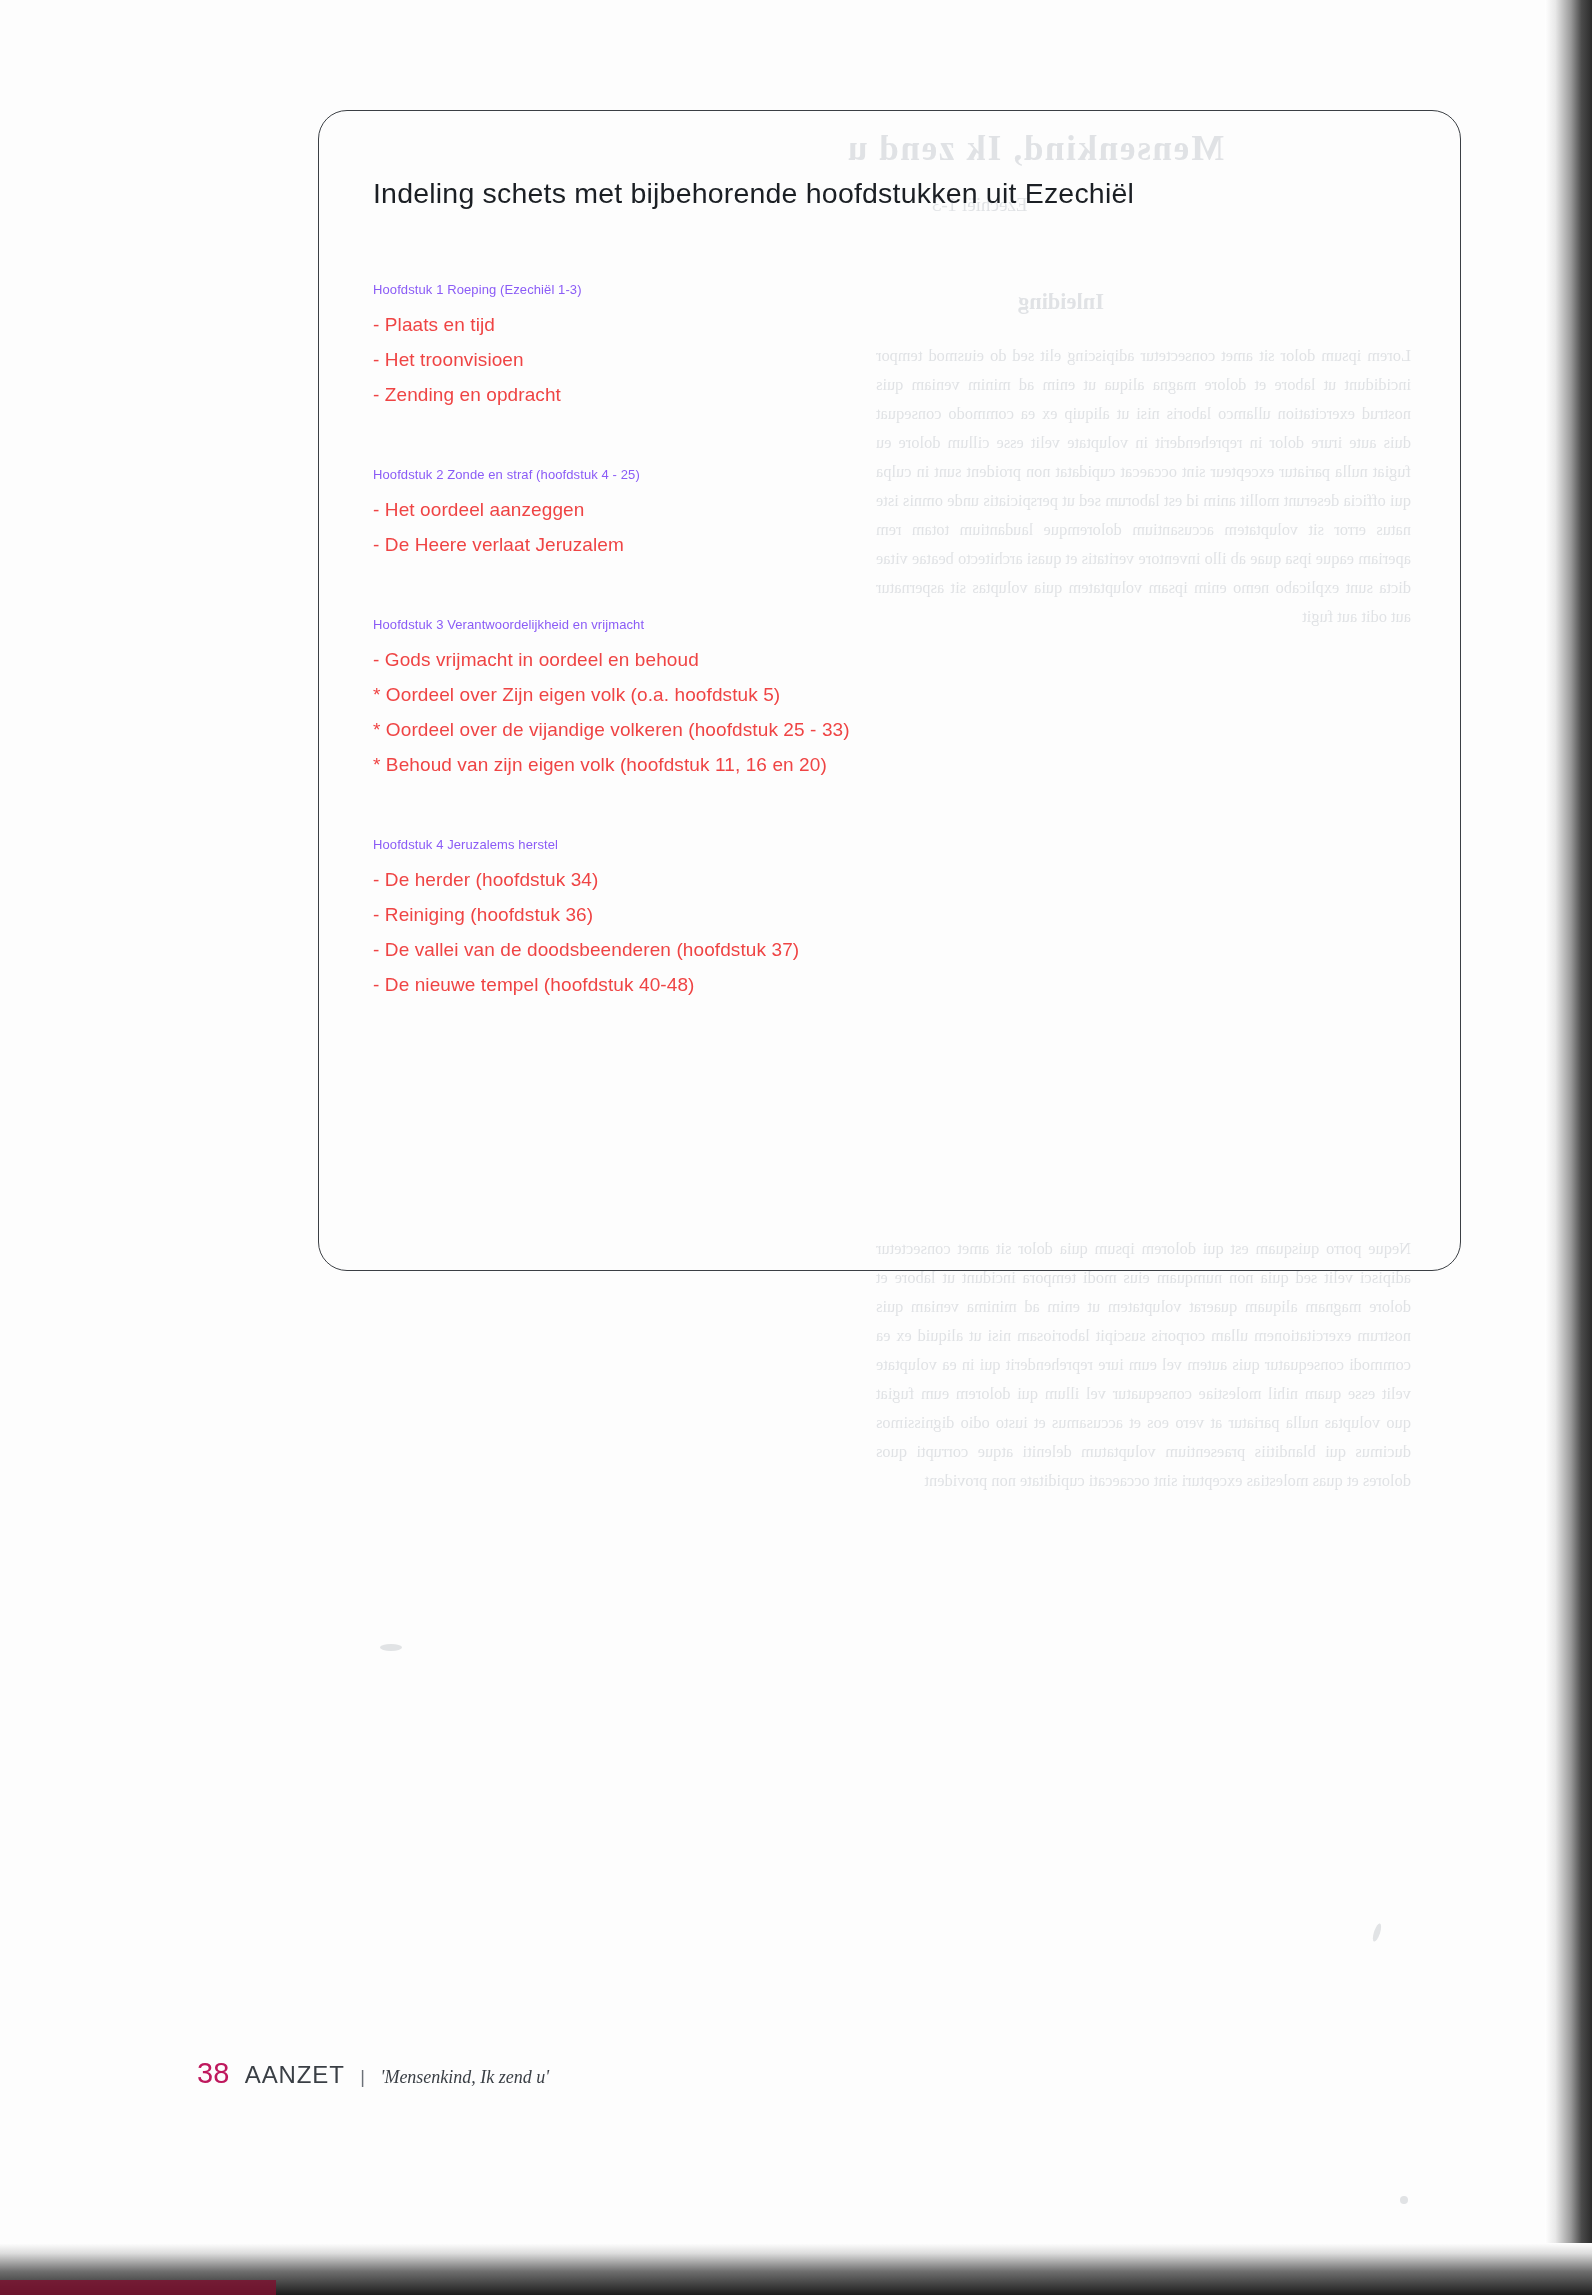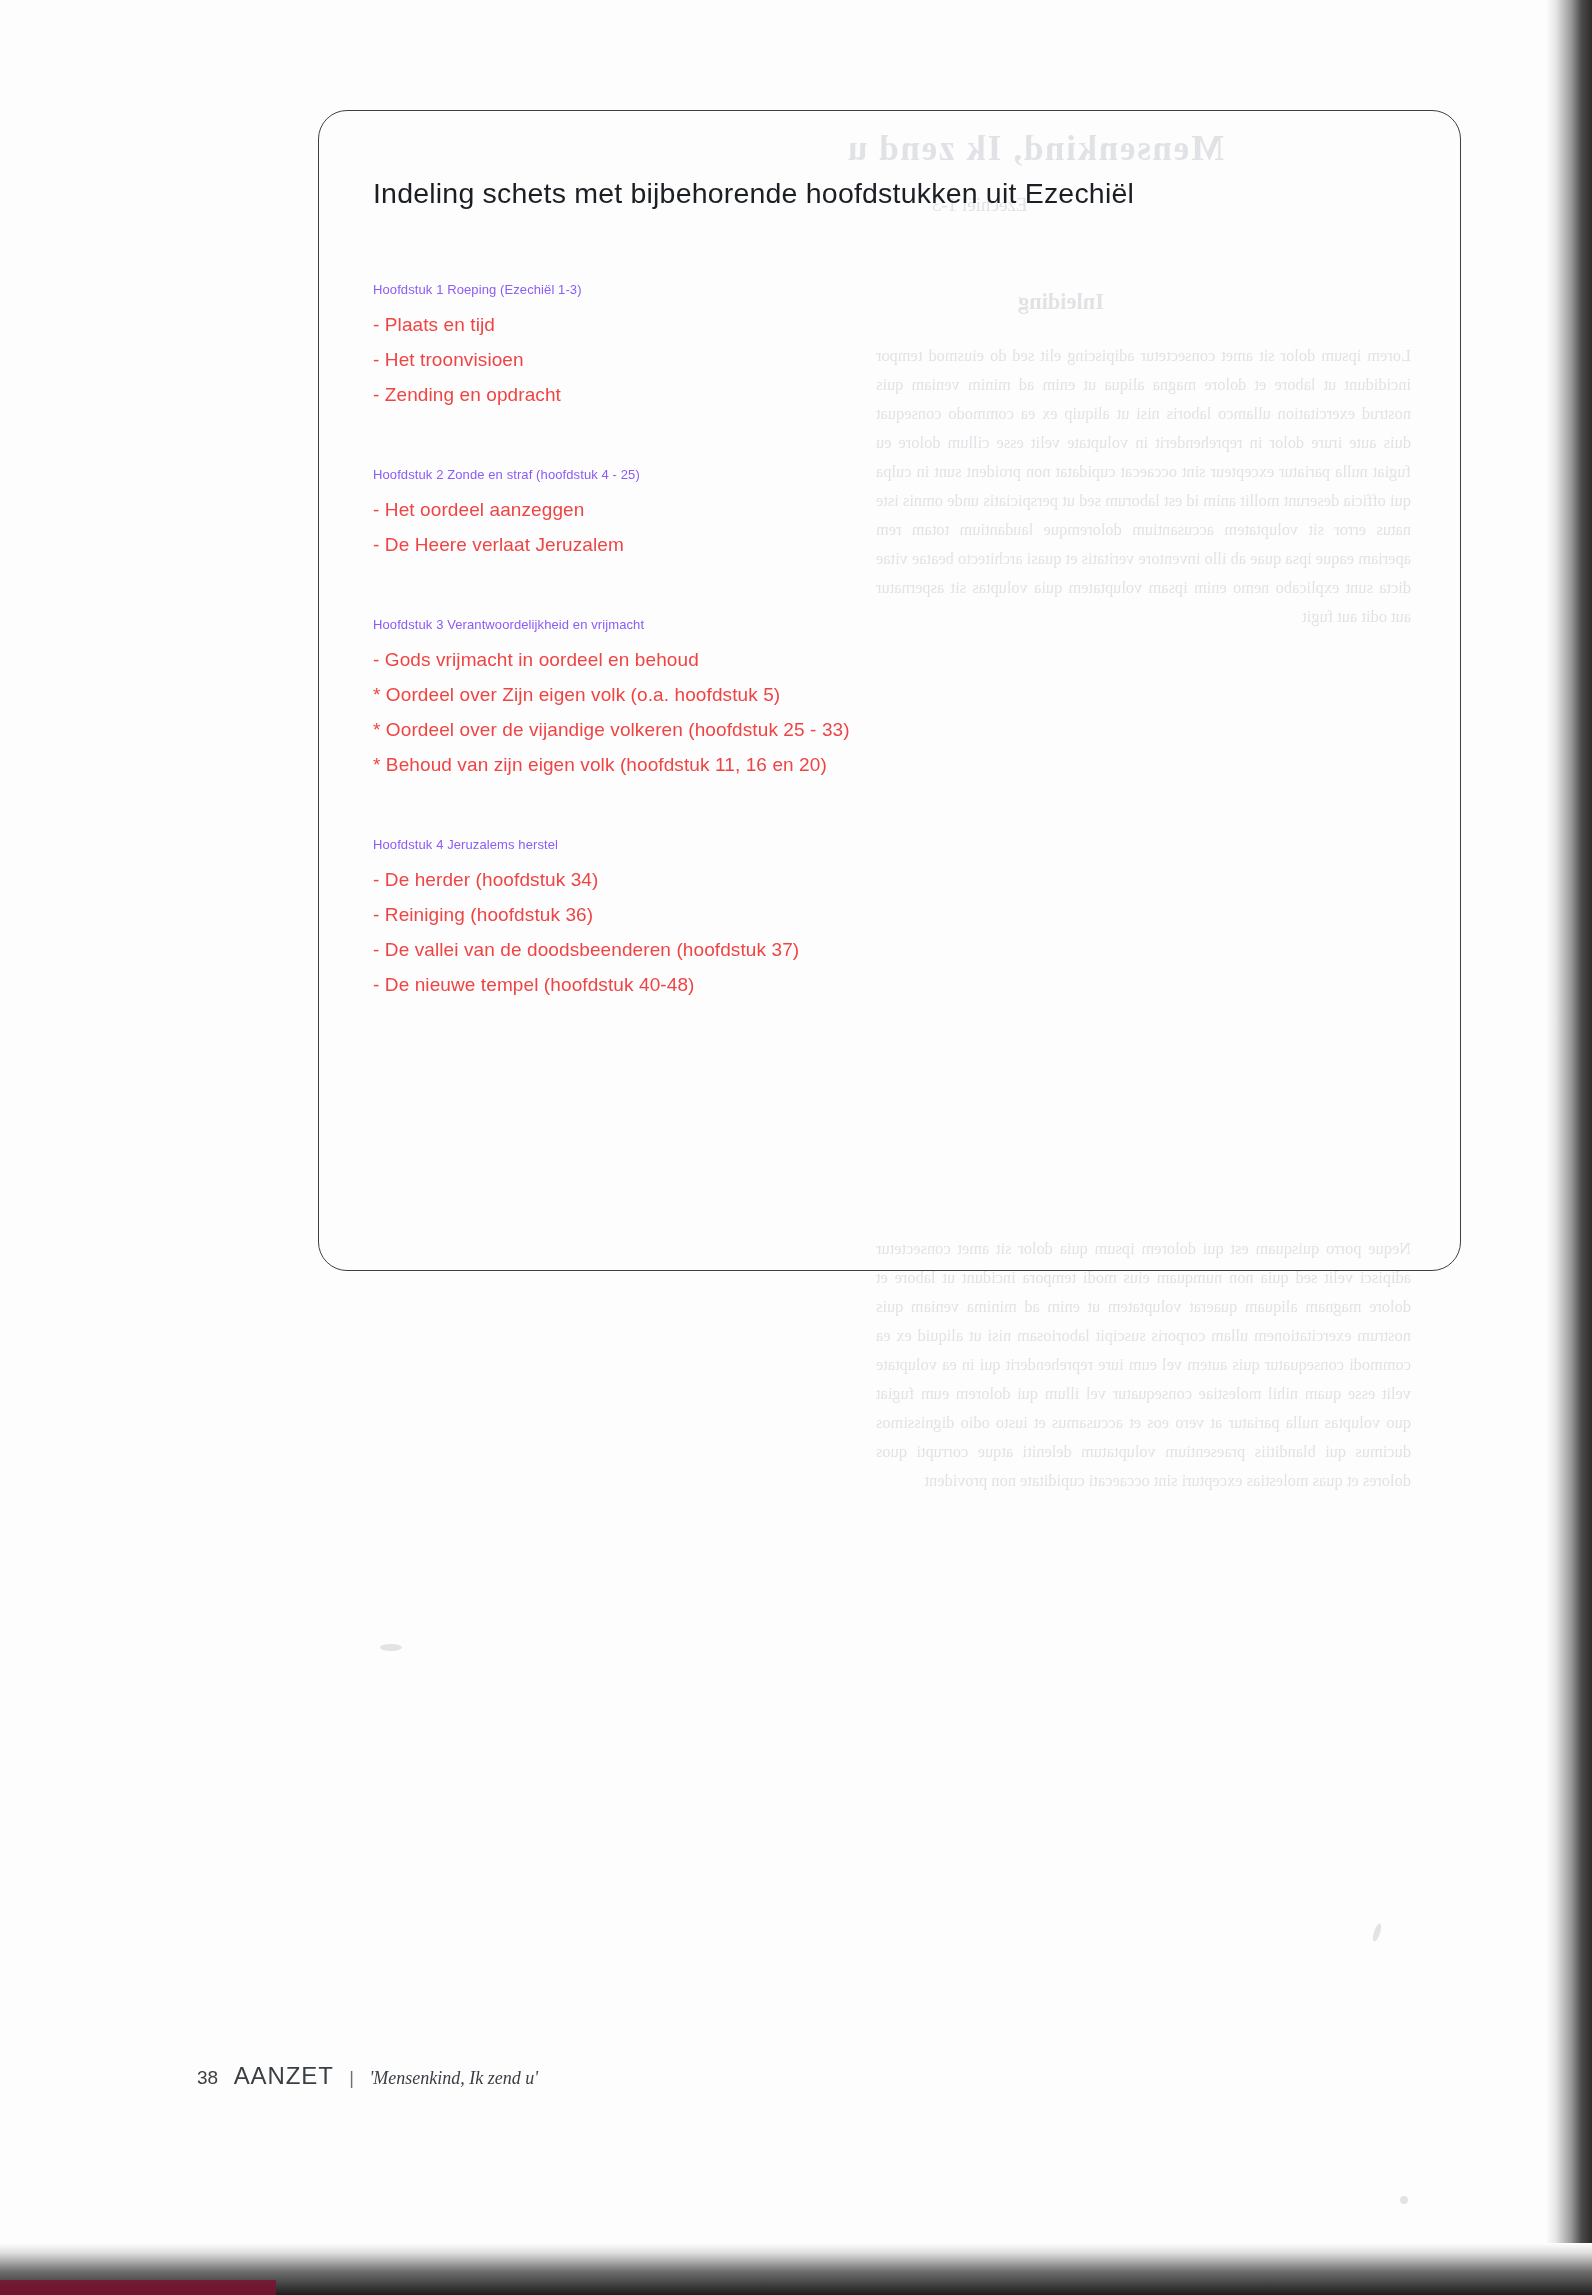--- a/index.html
+++ b/index.html
@@ -145,22 +145,22 @@
   #footer {
     position: absolute;
     left: 197px;
     bottom: 154px;
     display: flex;
     align-items: baseline;
     gap: 15.5px;
     color: #3a3f45;
   }
   #folio {
-    font-size: 19px;
-    color: #404040;
+    font-size: 29px;
+    color: #be185d;
     font-family: "Liberation Sans", sans-serif;
   }
   #footer-label {
     font-size: 24px;
     letter-spacing: 0.9px;
   }
   #footer-sep {
     font-size: 18px;
     color: #6b7077;
   }

